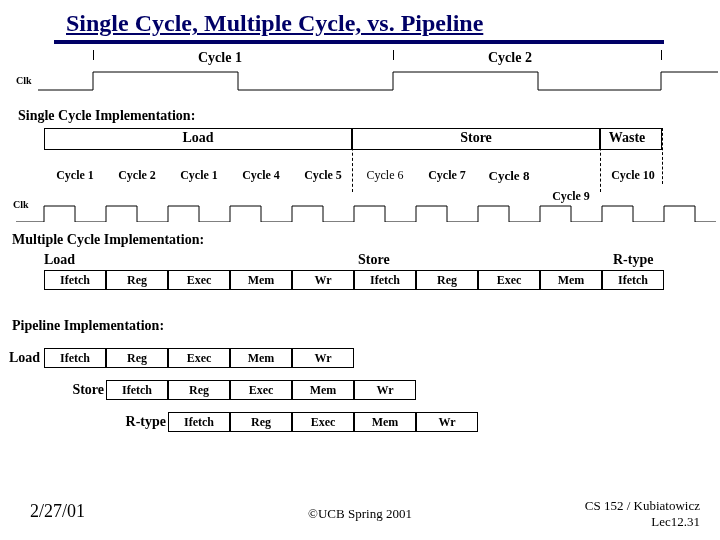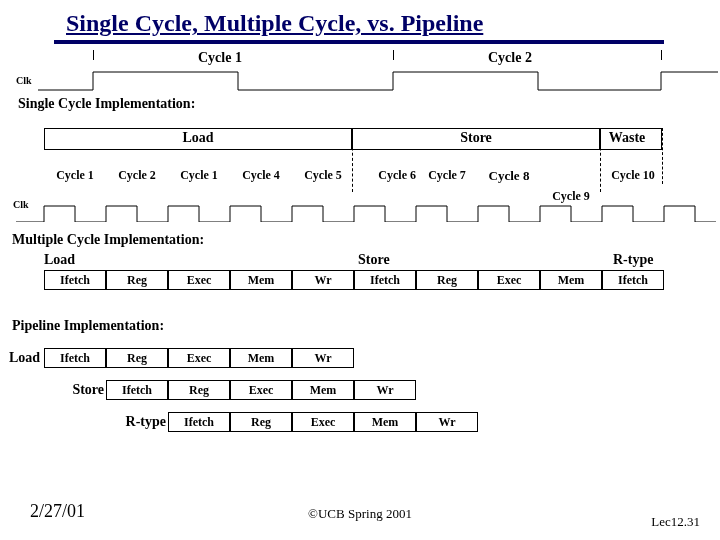--- a/index.html
+++ b/index.html
@@ -43,42 +43,42 @@
   <div class="tick" style="left:355px;"></div>
   <div class="tick" style="left:623px;"></div>
   <div class="cycle-label" style="left:160px; top:0;">Cycle 1</div>
   <div class="cycle-label" style="left:450px; top:0;">Cycle 2</div>
   <div class="clk-label" style="left:-22px; top:25px;">Clk</div>
   <svg width="680" height="50">
     <polyline points="0,40 55,40 55,22 200,22 200,40 355,40 355,22 500,22 500,40 623,40 623,22 680,22" fill="none" stroke="#000" stroke-width="1"></polyline>
   </svg>
 </div>
 
-<div class="impl-hd" style="top:96px; left:18px;">Single Cycle Implementation:</div>
+<div class="impl-hd" style="top:108px; left:18px;">Single Cycle Implementation:</div>
 
 <div class="sc-row" style="top:128px; left:44px; width:655px; height:22px;">
   <div class="sc-box" style="left:0; width:308px;"></div>
   <div class="sc-lbl" style="left:0; width:308px;">Load</div>
   <div class="sc-box" style="left:308px; width:248px;"></div>
   <div class="sc-lbl" style="left:308px; width:248px;">Store</div>
   <div class="sc-box" style="left:556px; width:62px;"></div>
   <div class="sc-lbl" style="left:556px; width:54px;">Waste</div>
 </div>
 
 <div style="position:absolute; top:168px; left:44px; width:655px;">
   <div class="dash" style="left:308px;"></div>
   <div class="dash" style="left:556px;"></div>
   <div class="dash" style="left:618px; height:56px; top:-40px;"></div>
   <div id="mcycles" style="position:absolute; left:0; top:0; width:100%;">
       <div style="position: absolute; top: 0px; font-size: 12px; font-weight: bold; text-align: center; width: 62px; left: 0px;">Cycle 1</div>
       <div style="position: absolute; top: 0px; font-size: 12px; font-weight: bold; text-align: center; width: 62px; left: 62px;">Cycle 2</div>
       <div style="position: absolute; top: 0px; font-size: 12px; font-weight: bold; text-align: center; width: 62px; left: 124px;">Cycle 1</div>
       <div style="position: absolute; top: 0px; font-size: 12px; font-weight: bold; text-align: center; width: 62px; left: 186px;">Cycle 4</div>
       <div style="position: absolute; top: 0px; font-size: 12px; font-weight: bold; text-align: center; width: 62px; left: 248px;">Cycle 5</div>
-      <div style="position: absolute; top: 0px; font-size: 12px; font-weight: bold; text-align: right; width: 62px; left: 310px;">Cycle 6</div>
+      <div style="position: absolute; top: 0px; font-size: 12px; font-weight: normal; text-align: center; width: 62px; left: 310px;">Cycle 6</div>
       <div style="position: absolute; top: 0px; font-size: 12px; font-weight: bold; text-align: center; width: 62px; left: 372px;">Cycle 7</div>
       <div style="position: absolute; top: 0px; font-size: 13px; font-weight: bold; text-align: center; width: 62px; left: 434px;">Cycle 8</div>
       <div style="position: absolute; top: 0px; font-size: 12px; font-weight: bold; text-align: center; width: 62px; left: 496px; margin-top: 21px;">Cycle 9</div>
       <div style="position: absolute; top: 0px; font-size: 12px; font-weight: bold; text-align: center; width: 62px; left: 558px;">Cycle 10</div>
     </div>
 </div>
 
 <div style="position:absolute; top:194px; left:16px; width:685px;">
   <div class="clk-label" style="left:-3px; top:5px;">Clk</div>
   <svg width="700" height="28">
@@ -136,15 +136,15 @@
       <div class="pl-cell" style="left: 62px;">Reg</div>
       <div class="pl-cell" style="left: 124px;">Exec</div>
       <div class="pl-cell" style="left: 186px;">Mem</div>
       <div class="pl-cell" style="left: 248px;">Wr</div>
     </div>
 </div>
 
 <div class="footer-l">2/27/01</div>
 <div class="footer-c">©UCB Spring 2001</div>
 <div class="footer-r">
-  <br>
+  <span>CS 152 / Kubiatowicz</span><br>
   <span>Lec12.31</span>
 </div>
 
 </body></html>

